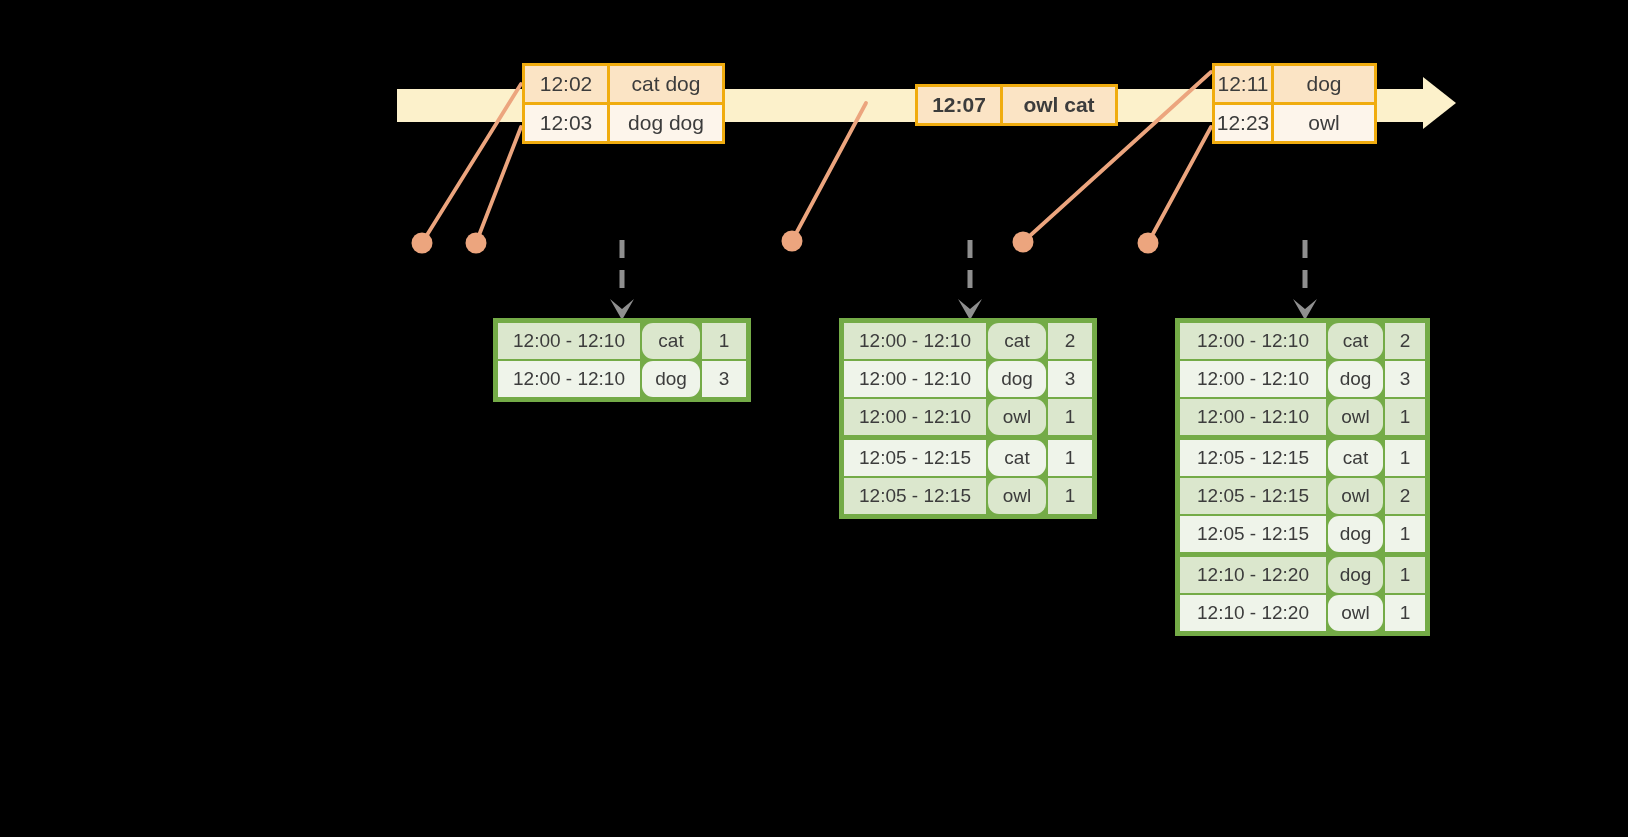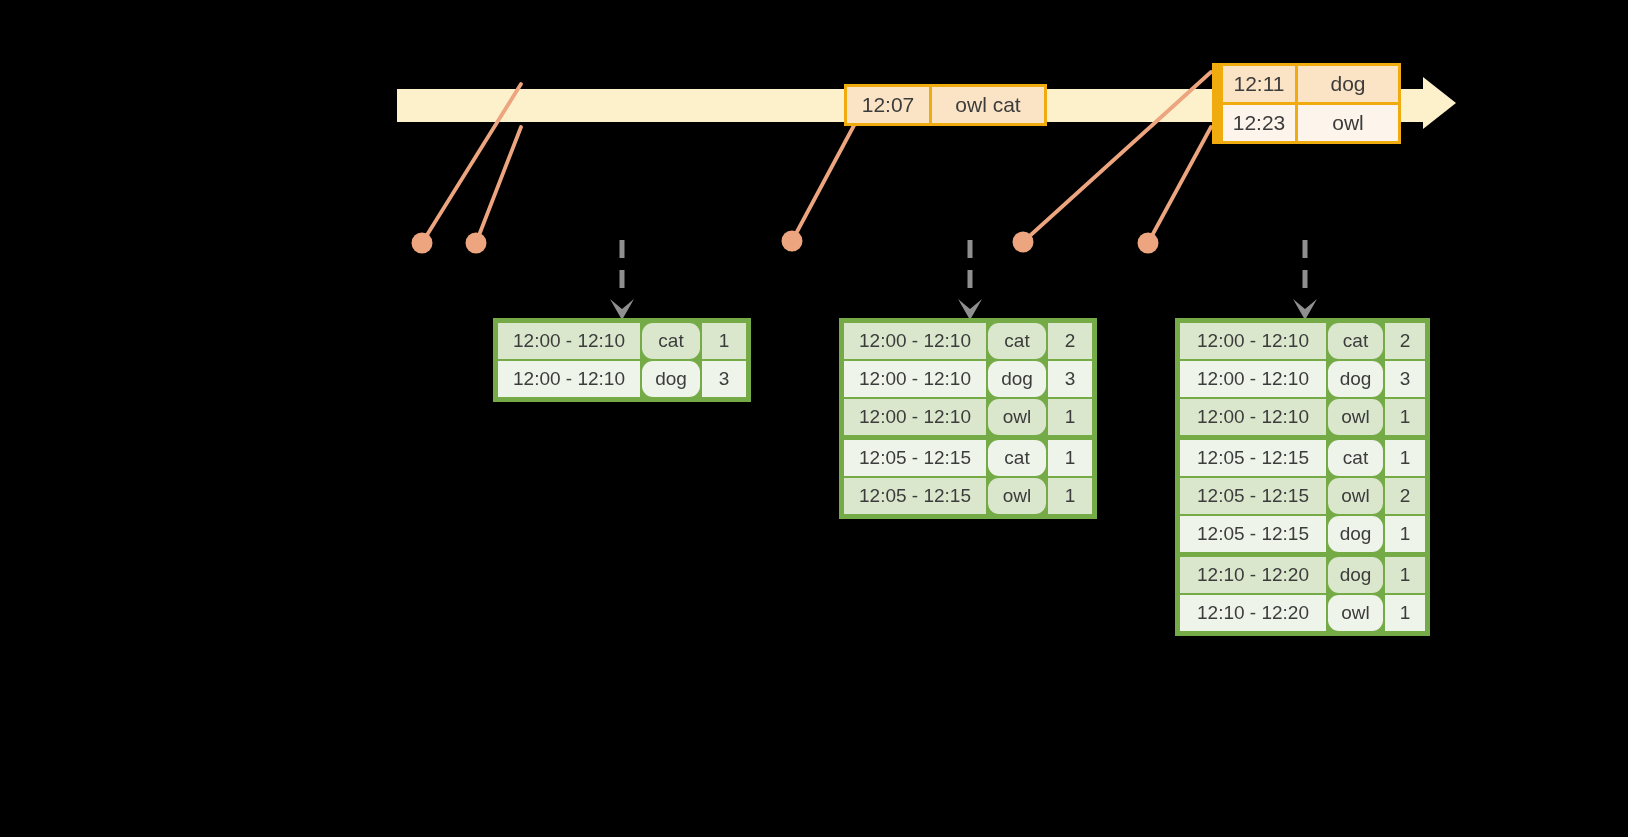--- a/index.html
+++ b/index.html
@@ -55,21 +55,21 @@
     color: var(--text);
   }
 
   
   .etable { background: var(--event-border); padding: 3px; gap: 3px; }
   .etable .trow { gap: 3px; }
   .etable .cell { background: var(--event-row-dark); font-size: 21px; }
   .etable .trow.alt .cell { background: var(--event-row-light); }
   .etable .c-time  { width: 82px; }
   .etable .c-words { width: 112px; }
-  .etable-3 .c-time  { width: 72px; margin-left: 8px; }
+  .etable-3 .c-time  { width: 56px; }
   .etable-3 .c-words { width: 100px; }
 
   
   .rtable { background: var(--result-border); padding: 5px; gap: 2px; }
   .rtable .trow { gap: 2px; }
   .rtable .trow.group-start { margin-top: 3px; }
   .rtable .cell { background: var(--result-row-dark); font-size: 19px; }
   .rtable .trow.alt .cell { background: var(--result-row-light); }
   .rtable .c-window { width: 142px; }
   .rtable .c-word   { width: 58px; border-radius: 11px; }
@@ -101,22 +101,32 @@
     <circle class="dot" cx="1148" cy="243" r="10.5"></circle>
 
     <line class="trigger" x1="622" y1="240" x2="622" y2="298"></line>
     <polygon class="chevron" points="610,299 622,309 634,299 622,320"></polygon>
     <line class="trigger" x1="970" y1="240" x2="970" y2="298"></line>
     <polygon class="chevron" points="958,299 970,309 982,299 970,320"></polygon>
     <line class="trigger" x1="1305" y1="240" x2="1305" y2="298"></line>
     <polygon class="chevron" points="1293,299 1305,309 1317,299 1305,320"></polygon>
   </svg>
 
-
-  <div class="dtable etable etable-2" style="left:844px; top:84px;">
+  <div class="dtable etable etable-1" style="left:522px; top:63px;">
+      <div class="trow">
+        <div class="cell c-time">12:02</div>
+        <div class="cell c-words">cat dog</div>
+      </div>
+      <div class="trow alt">
+        <div class="cell c-time">12:03</div>
+        <div class="cell c-words">dog dog</div>
+      </div>
+    </div>
+
+  <div class="dtable etable etable-2" style="left:915px; top:84px;font-weight:bold;">
       <div class="trow">
         <div class="cell c-time">12:07</div>
         <div class="cell c-words">owl cat</div>
       </div>
     </div>
 
   <div class="dtable etable etable-3" style="left:1212px; top:63px;">
       <div class="trow">
         <div class="cell c-time">12:11</div>
         <div class="cell c-words">dog</div>

